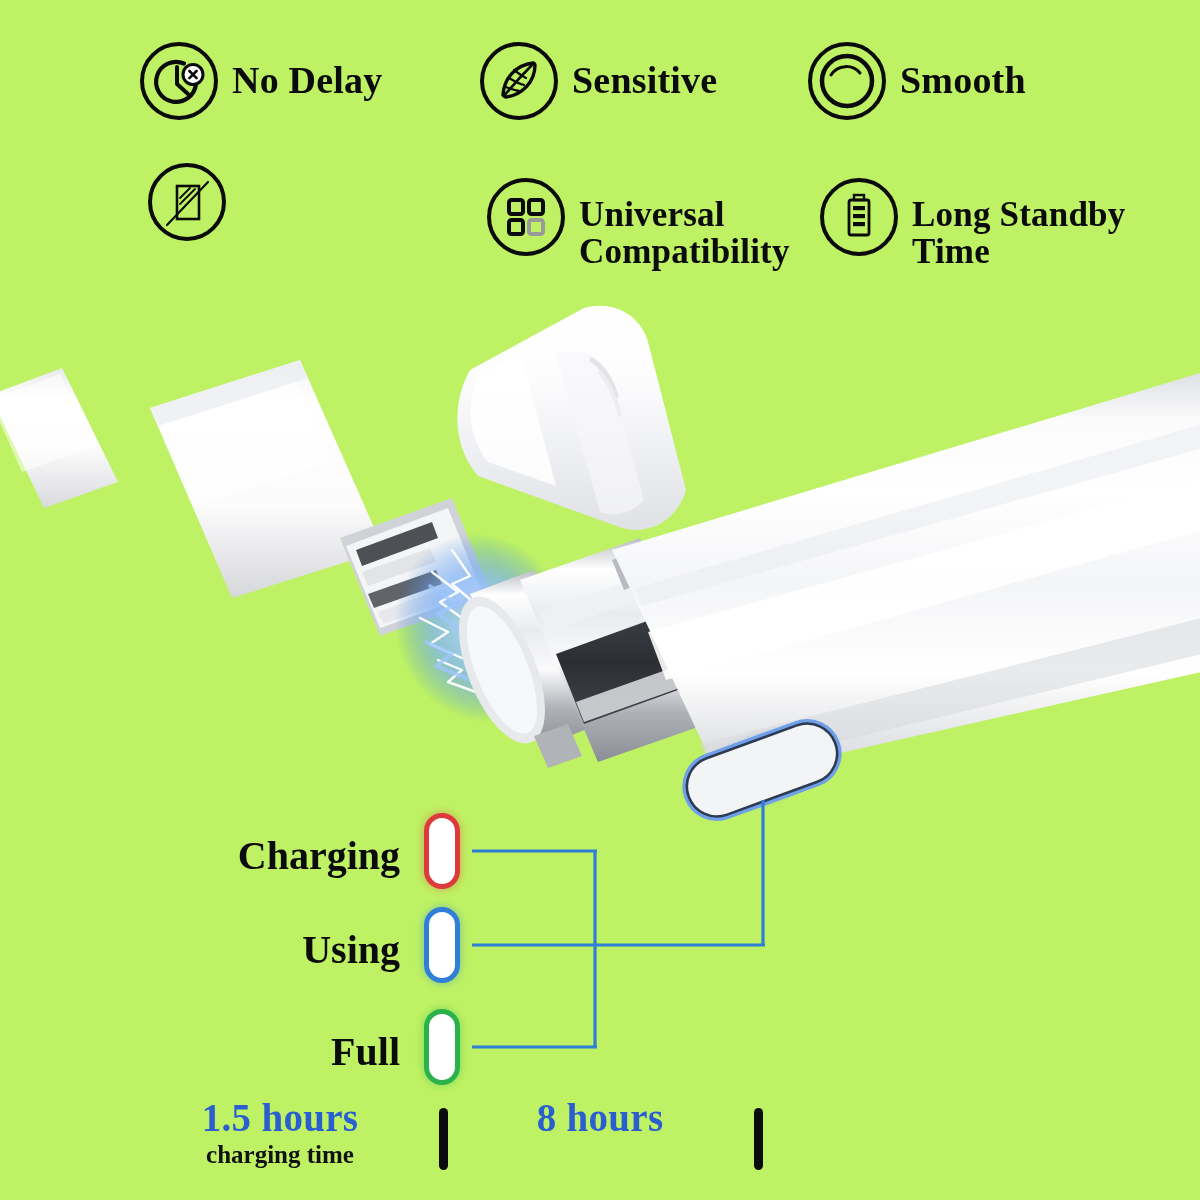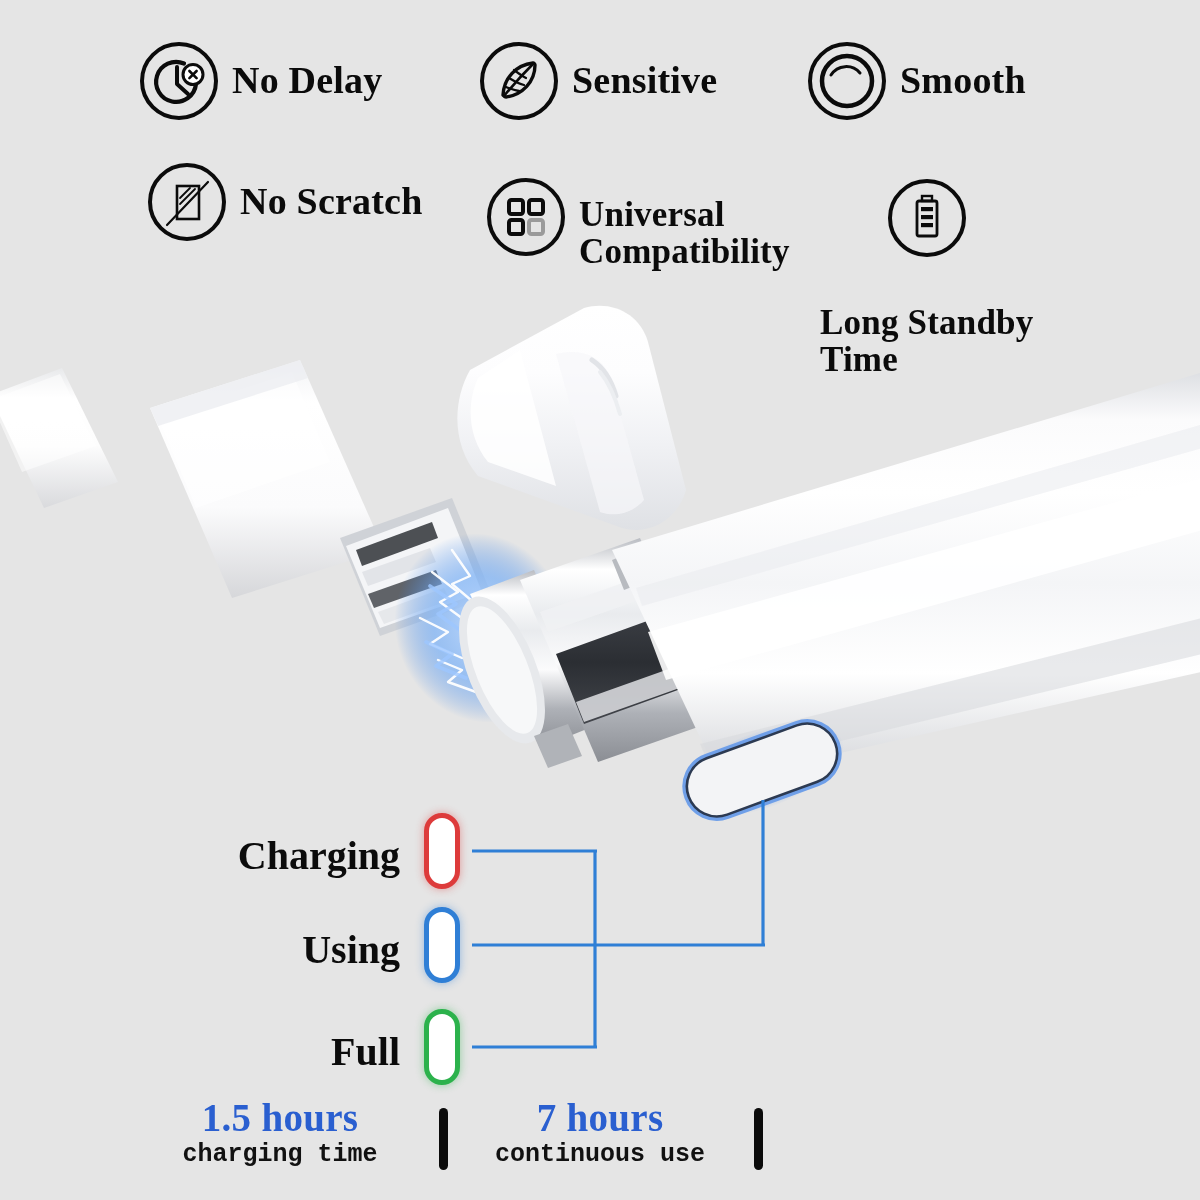--- a/index.html
+++ b/index.html
@@ -4,21 +4,21 @@
 <style>
   html, body {
     margin: 0;
     padding: 0;
     background: #ffffff;
   }
   #page {
     position: relative;
     width: 1200px;
     height: 1200px;
-    background: #e5e5e5;
+    background: #bef264;
     overflow: hidden;
     font-family: "Liberation Serif", "DejaVu Serif", serif;
   }
 
   
   .feature {
     position: absolute;
     display: flex;
     align-items: center;
     gap: 14px;
@@ -44,21 +44,21 @@
     letter-spacing: .2px;
   }
   .feature-label.two-line { font-size: 35px; margin-top: 34px; }
 
   
   #feat-no-delay      { left: 140px; top: 42px; }
   #feat-sensitive     { left: 480px; top: 42px; }
   #feat-smooth        { left: 808px; top: 42px; }
   #feat-no-scratch    { left: 148px; top: 163px; }
   #feat-universal     { left: 487px; top: 163px; }
-  #feat-standby       { left: 820px; top: 179px; flex-direction: column; }
+  #feat-standby       { left: 820px; top: 163px; }
 
   
   #photo {
     position: absolute;
     left: 0; top: 250px;
     width: 1200px; height: 850px;
   }
   .led-label {
     position: absolute;
     font-family: "Liberation Serif", "DejaVu Serif", serif;
@@ -94,21 +94,21 @@
     text-align: center;
   }
   .stat-value {
     font-family: "Liberation Serif", "DejaVu Serif", serif;
     font-weight: bold;
     font-size: 39px;
     line-height: 1.05;
     letter-spacing: .3px;
   }
   .stat-caption {
-    font-family: Liberation Mono, monospace;
+    font-family: Liberation Serif, serif;
     font-weight: bold;
     font-size: 25px;
     line-height: 1.15;
     color: #111111;
     margin-top: 2px;
   }
   .stat-divider {
     position: absolute;
     width: 9px;
     height: 62px;
@@ -159,21 +159,20 @@
 
   <div class="feature" id="feat-no-scratch">
     <div class="feature-icon">
       <svg width="56" height="56" viewBox="0 0 56 56">
         <rect x="18" y="12" width="22" height="33" fill="none" stroke="#0b0b0b" stroke-width="2.6"></rect>
         <path d="M21 24 L31 14" stroke="#0b0b0b" stroke-width="1.8" stroke-linecap="round"></path>
         <path d="M21 30 L36 15" stroke="#0b0b0b" stroke-width="1.8" stroke-linecap="round"></path>
         <path d="M8 51 L49 8" stroke="#0b0b0b" stroke-width="2.2" stroke-linecap="round"></path>
       </svg>
     </div>
-    <div class="feature-label">No Scratch</div>
   </div>
 
   <div class="feature" id="feat-universal">
     <div class="feature-icon">
       <svg width="46" height="46" viewBox="0 0 46 46">
         <rect x="6" y="6" width="14" height="14" rx="2.5" fill="none" stroke="#0b0b0b" stroke-width="4"></rect>
         <rect x="26" y="6" width="14" height="14" rx="2.5" fill="none" stroke="#0b0b0b" stroke-width="4"></rect>
         <rect x="6" y="26" width="14" height="14" rx="2.5" fill="none" stroke="#0b0b0b" stroke-width="4"></rect>
         <rect x="26" y="26" width="14" height="14" rx="2.5" fill="none" stroke="#9a9a9a" stroke-width="4"></rect>
       </svg>
@@ -347,21 +346,20 @@
 
   <div id="stats">
     <div class="stat" style="left:112px; top:0; width:240px;">
       <div class="stat-value" style="color:#2a5fd0;">1.5 hours</div>
       <div class="stat-caption">charging time</div>
     </div>
 
     <div class="stat-divider" style="left:391px; top:10px;"></div>
 
     <div class="stat" style="left:432px; top:0; width:240px;">
-      <div class="stat-value" style="color:#2a5fd0;">7 hours</div>
-      <div class="stat-caption">continuous use</div>
+      <div class="stat-value" style="color:#2a5fd0;">8 hours</div>
     </div>
 
     <div class="stat-divider" style="left:706px; top:10px;"></div>
 
   </div>
 
 </div>
 
 </body></html>

